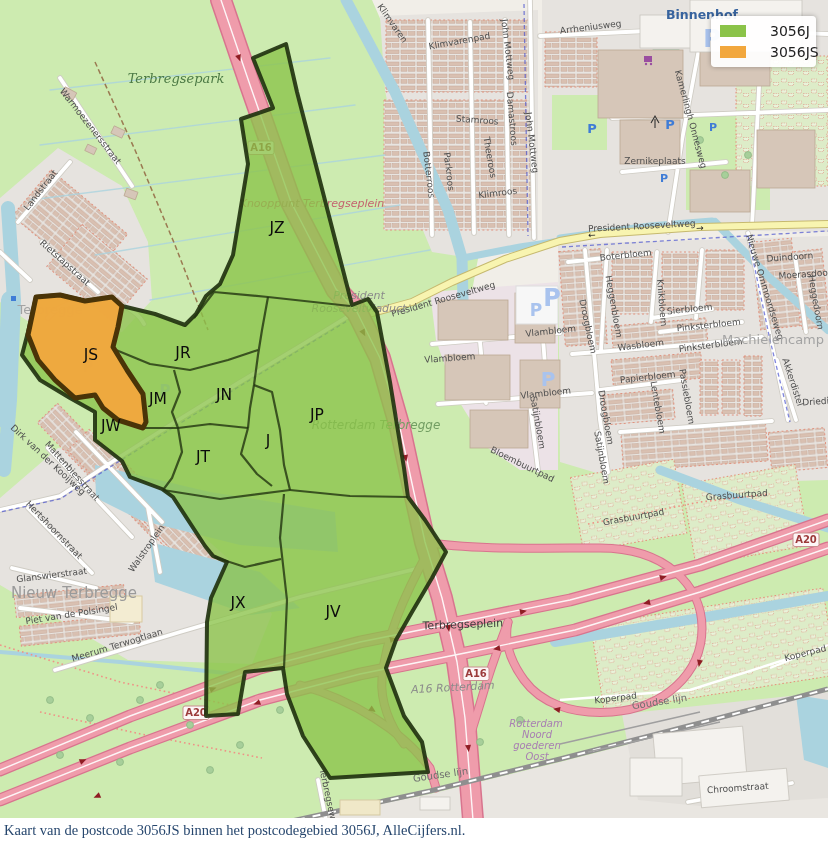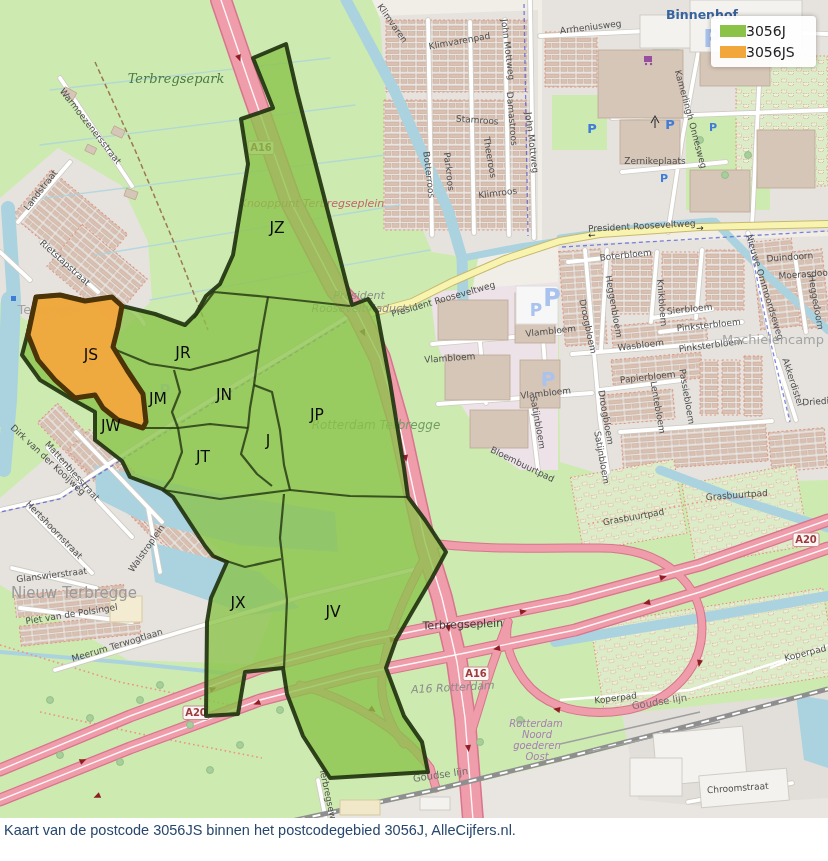--- a/index.html
+++ b/index.html
@@ -27,25 +27,25 @@
   .rcase{fill:none;stroke:#cfccc4;stroke-width:5.5;stroke-linecap:round;stroke-linejoin:round;}
   .rfill{fill:none;stroke:#ffffff;stroke-width:3.8;stroke-linecap:round;stroke-linejoin:round;}
   .hb{fill:url(#houses);stroke:#e0927f;stroke-width:1;stroke-dasharray:2,2.4;}
   .al{fill:url(#allot);stroke:#e58f7a;stroke-width:1;stroke-dasharray:1.6,2.2;}
   .bld{fill:#d6c6b8;stroke:#bca893;stroke-width:.8;}
   .wbld{fill:#f4f2ee;stroke:#c9c5be;stroke-width:.8;}
   .tree{fill:#a7cf9a;stroke:#8ab57f;stroke-width:.7;}
   #legend{position:absolute;left:711px;top:16px;width:88px;padding:7px 8px 7px 9px;
     background:rgba(255,255,255,.93);border-radius:4px;box-shadow:0 0 5px rgba(0,0,0,.3);
     display:flex;flex-direction:column;gap:5px;z-index:5;}
-  .lrow{display:flex;align-items:center;gap:0;}
+  .lrow{display:flex;align-items:center;gap:24px;}
   .swatch{width:26px;height:12px;display:inline-block;flex:0 0 auto;}
   .llabel{font:14px "DejaVu Sans",sans-serif;color:#222;white-space:nowrap;}
   #caption{position:absolute;left:0;top:818px;width:828px;height:43px;background:#fff;
-    font-family:Liberation Sans, sans-serif;color:#27476e;font-size:14.5px;line-height:20px;
+    font-family:Liberation Serif, serif;color:#27476e;font-size:14.5px;line-height:20px;
     padding:2px 0 0 4px;box-sizing:border-box;}
 </style>
 </head>
 <body>
 
 <div id="stage">
   <div id="map-wrap">
   <svg id="map-svg" width="828" height="818" viewBox="0 0 828 818">
     <defs>
       <pattern id="houses" width="16" height="12" patternUnits="userSpaceOnUse">

